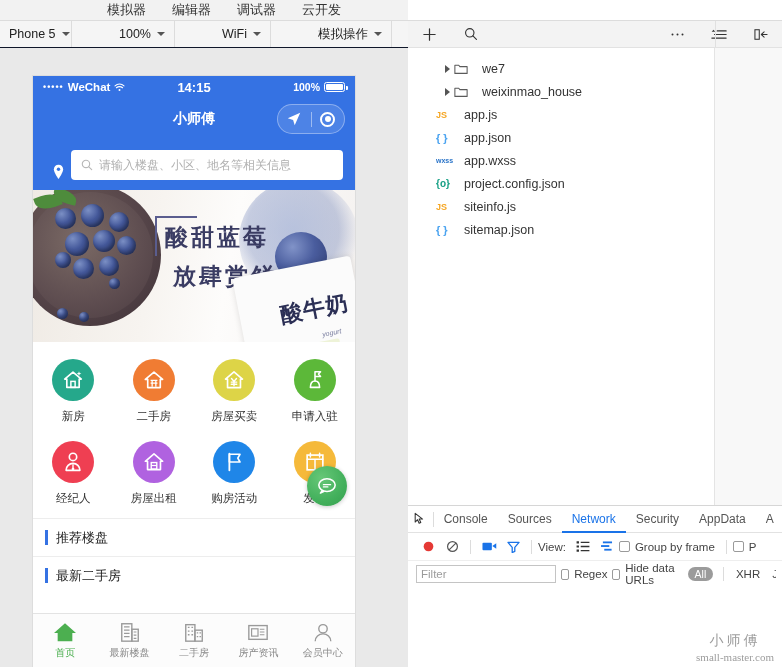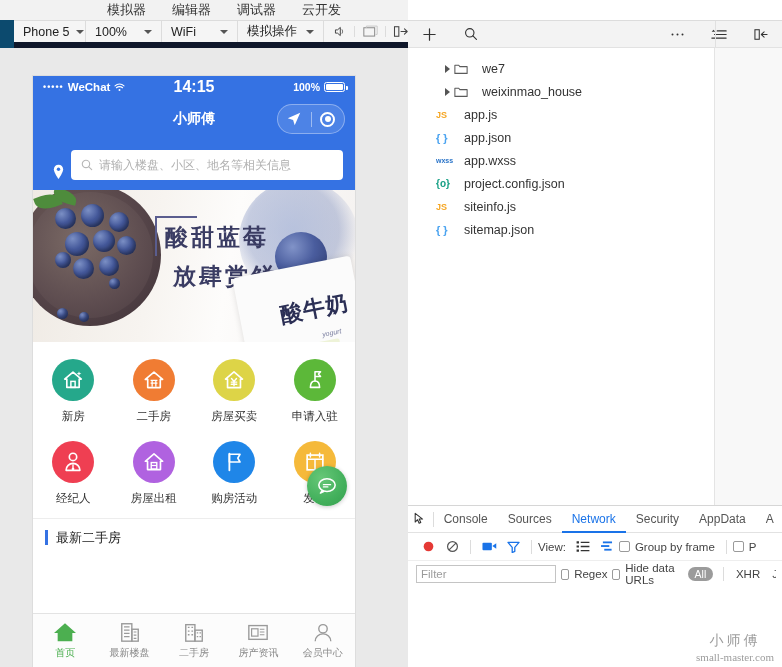--- a/index.html
+++ b/index.html
@@ -2,35 +2,35 @@
 <html><head>
 <meta charset="utf-8">
 <style>
   * { box-sizing: border-box; margin:0; padding:0; }
   html, body {
     width: 782px; height: 667px;
     font-family: "Liberation Sans", "DejaVu Sans", sans-serif;
     background: #ffffff;
     overflow: hidden;
   }
-  .app { position: relative; width: 782px; height: 667px; background:#0c4a6e; }
+  .app { position: relative; width: 782px; height: 667px; background:#a16207; }
 
   
   .topmenu {
     position:absolute; left:0; top:0; width:782px; height:20px;
     background:#f2f2f2; display:flex; align-items:center;
   }
   .topmenu-items { display:flex; gap:26px; margin-left:107px; }
   .topmenu-item { font-size:13px; color:#333; line-height:20px; cursor:default; }
 
   
   .sim-toolbar {
-    position:absolute; left:14px; top:20px; width:408px; height:28px;
-    background:#f5f5f5; border-top:1px solid #dcdcdc; border-bottom:6px solid #0f172a;
-    display:flex; align-items:stretch;
+    position:absolute; left:0; top:20px; width:408px; height:28px;
+    background:#f5f5f5; border-top:1px solid #dcdcdc; border-bottom:1px solid #0f172a;
+    display:flex; align-items:stretch;gap:38px;
   }
   .dd {
     display:flex; align-items:center; justify-content:space-between;
     padding:0 9px; border-right:1px solid #dcdcdc;
     font-size:12.5px; color:#222; cursor:default;
   }
   .dd-0 { width:72px; }
   .dd-1 { width:76px; }
   .dd-2 { width:76px; }
   .dd-3 { width:86px; }
@@ -51,21 +51,21 @@
     background:#fff; overflow:hidden;
     box-shadow:0 0 0 1px rgba(0,0,0,.05);
   }
   .ph-header { background:#3572e3; color:#fff; }
   .statusbar {
     height:22px; display:flex; align-items:center;
     padding:0 10px; font-size:11.5px; font-weight:bold;
   }
   .sb-left { display:flex; align-items:center; gap:4px; flex:1;}
   .dots { letter-spacing:1px; font-size:9px; }
-  .sb-center { flex:0 0 auto; font-size:16px; }
+  .sb-center { flex:0 0 auto; font-size:13px; }
   .sb-right { flex:1; display:flex; align-items:center; justify-content:flex-end; gap:4px; font-size:10.5px;}
   .batt { width:21px;height:10px;border:1.4px solid #fff;border-radius:2.5px; position:relative; }
   .batt::after{content:"";position:absolute;right:-3.5px;top:2.5px;width:2px;height:4px;background:#fff;border-radius:0 1px 1px 0;}
   .batt i{position:absolute;left:1px;top:1px;right:1px;bottom:1px;background:#fff;border-radius:1px;display:block;}
 
   .navbar { height:42px; display:flex; align-items:center; position:relative; }
   .nav-title { position:absolute; left:0; right:0; text-align:center; font-size:14px; font-weight:bold; }
   .capsule {
     position:absolute; right:10px; top:6px; width:68px; height:30px;
     border:1px solid rgba(255,255,255,.35); border-radius:15px;
@@ -419,20 +419,24 @@
           <svg width="22" height="20" viewBox="0 0 24 22">
               <ellipse cx="12" cy="10" rx="9" ry="7" fill="none" stroke="#fff" stroke-width="1.7"></ellipse>
               <path d="M7 15.5l-2.2 3.3 4-1.9" fill="none" stroke="#fff" stroke-width="1.7" stroke-linejoin="round"></path>
               <path d="M8 9.5h8M8 12h5" stroke="#fff" stroke-width="1.3" stroke-linecap="round"></path>
             </svg>
         </div>
       </div>
 
       <div class="section">
         <div class="sec-bar"></div>
+        <div class="sec-t">推荐楼盘</div>
+      </div>
+      <div class="section">
+        <div class="sec-bar"></div>
         <div class="sec-t">最新二手房</div>
       </div>
 
       <div class="tabbar">
         <div class="tb active">
           <svg width="26" height="22" viewBox="0 0 28 24">
               <path d="M14 2.5L2 13h4v9h16v-9h4z" fill="#4caf50"></path>
             </svg>
           <div class="tb-label">首页</div>
         </div>

